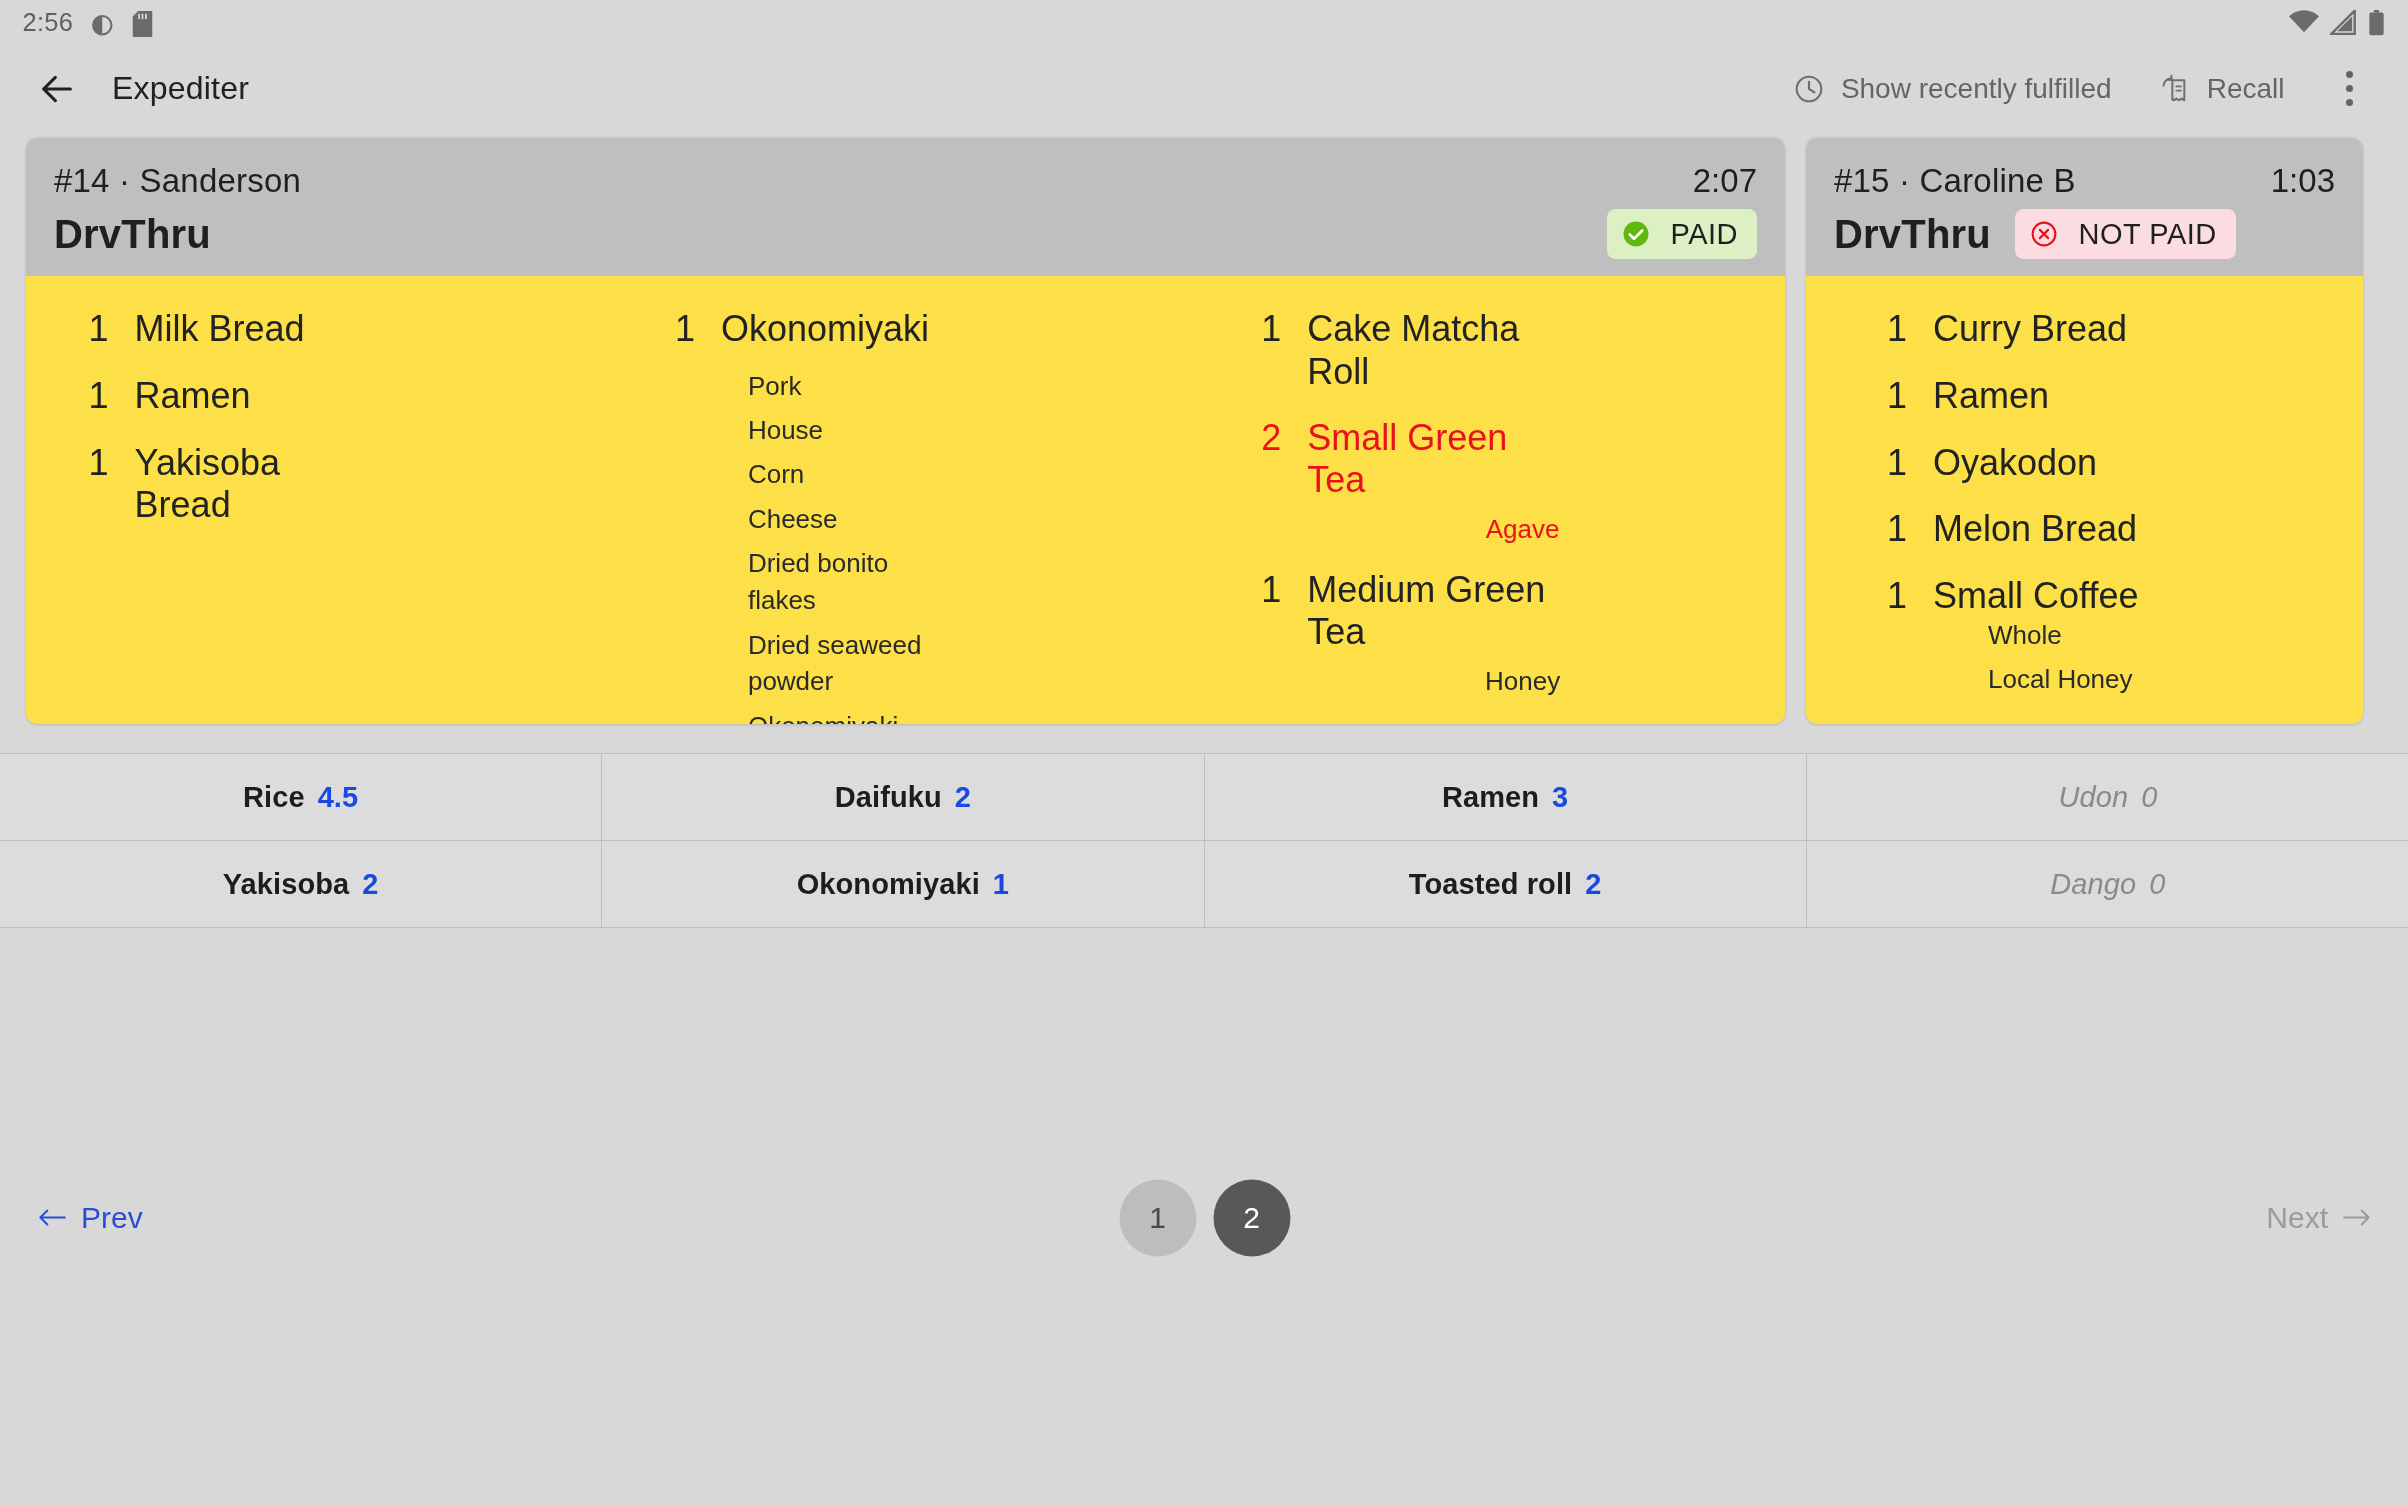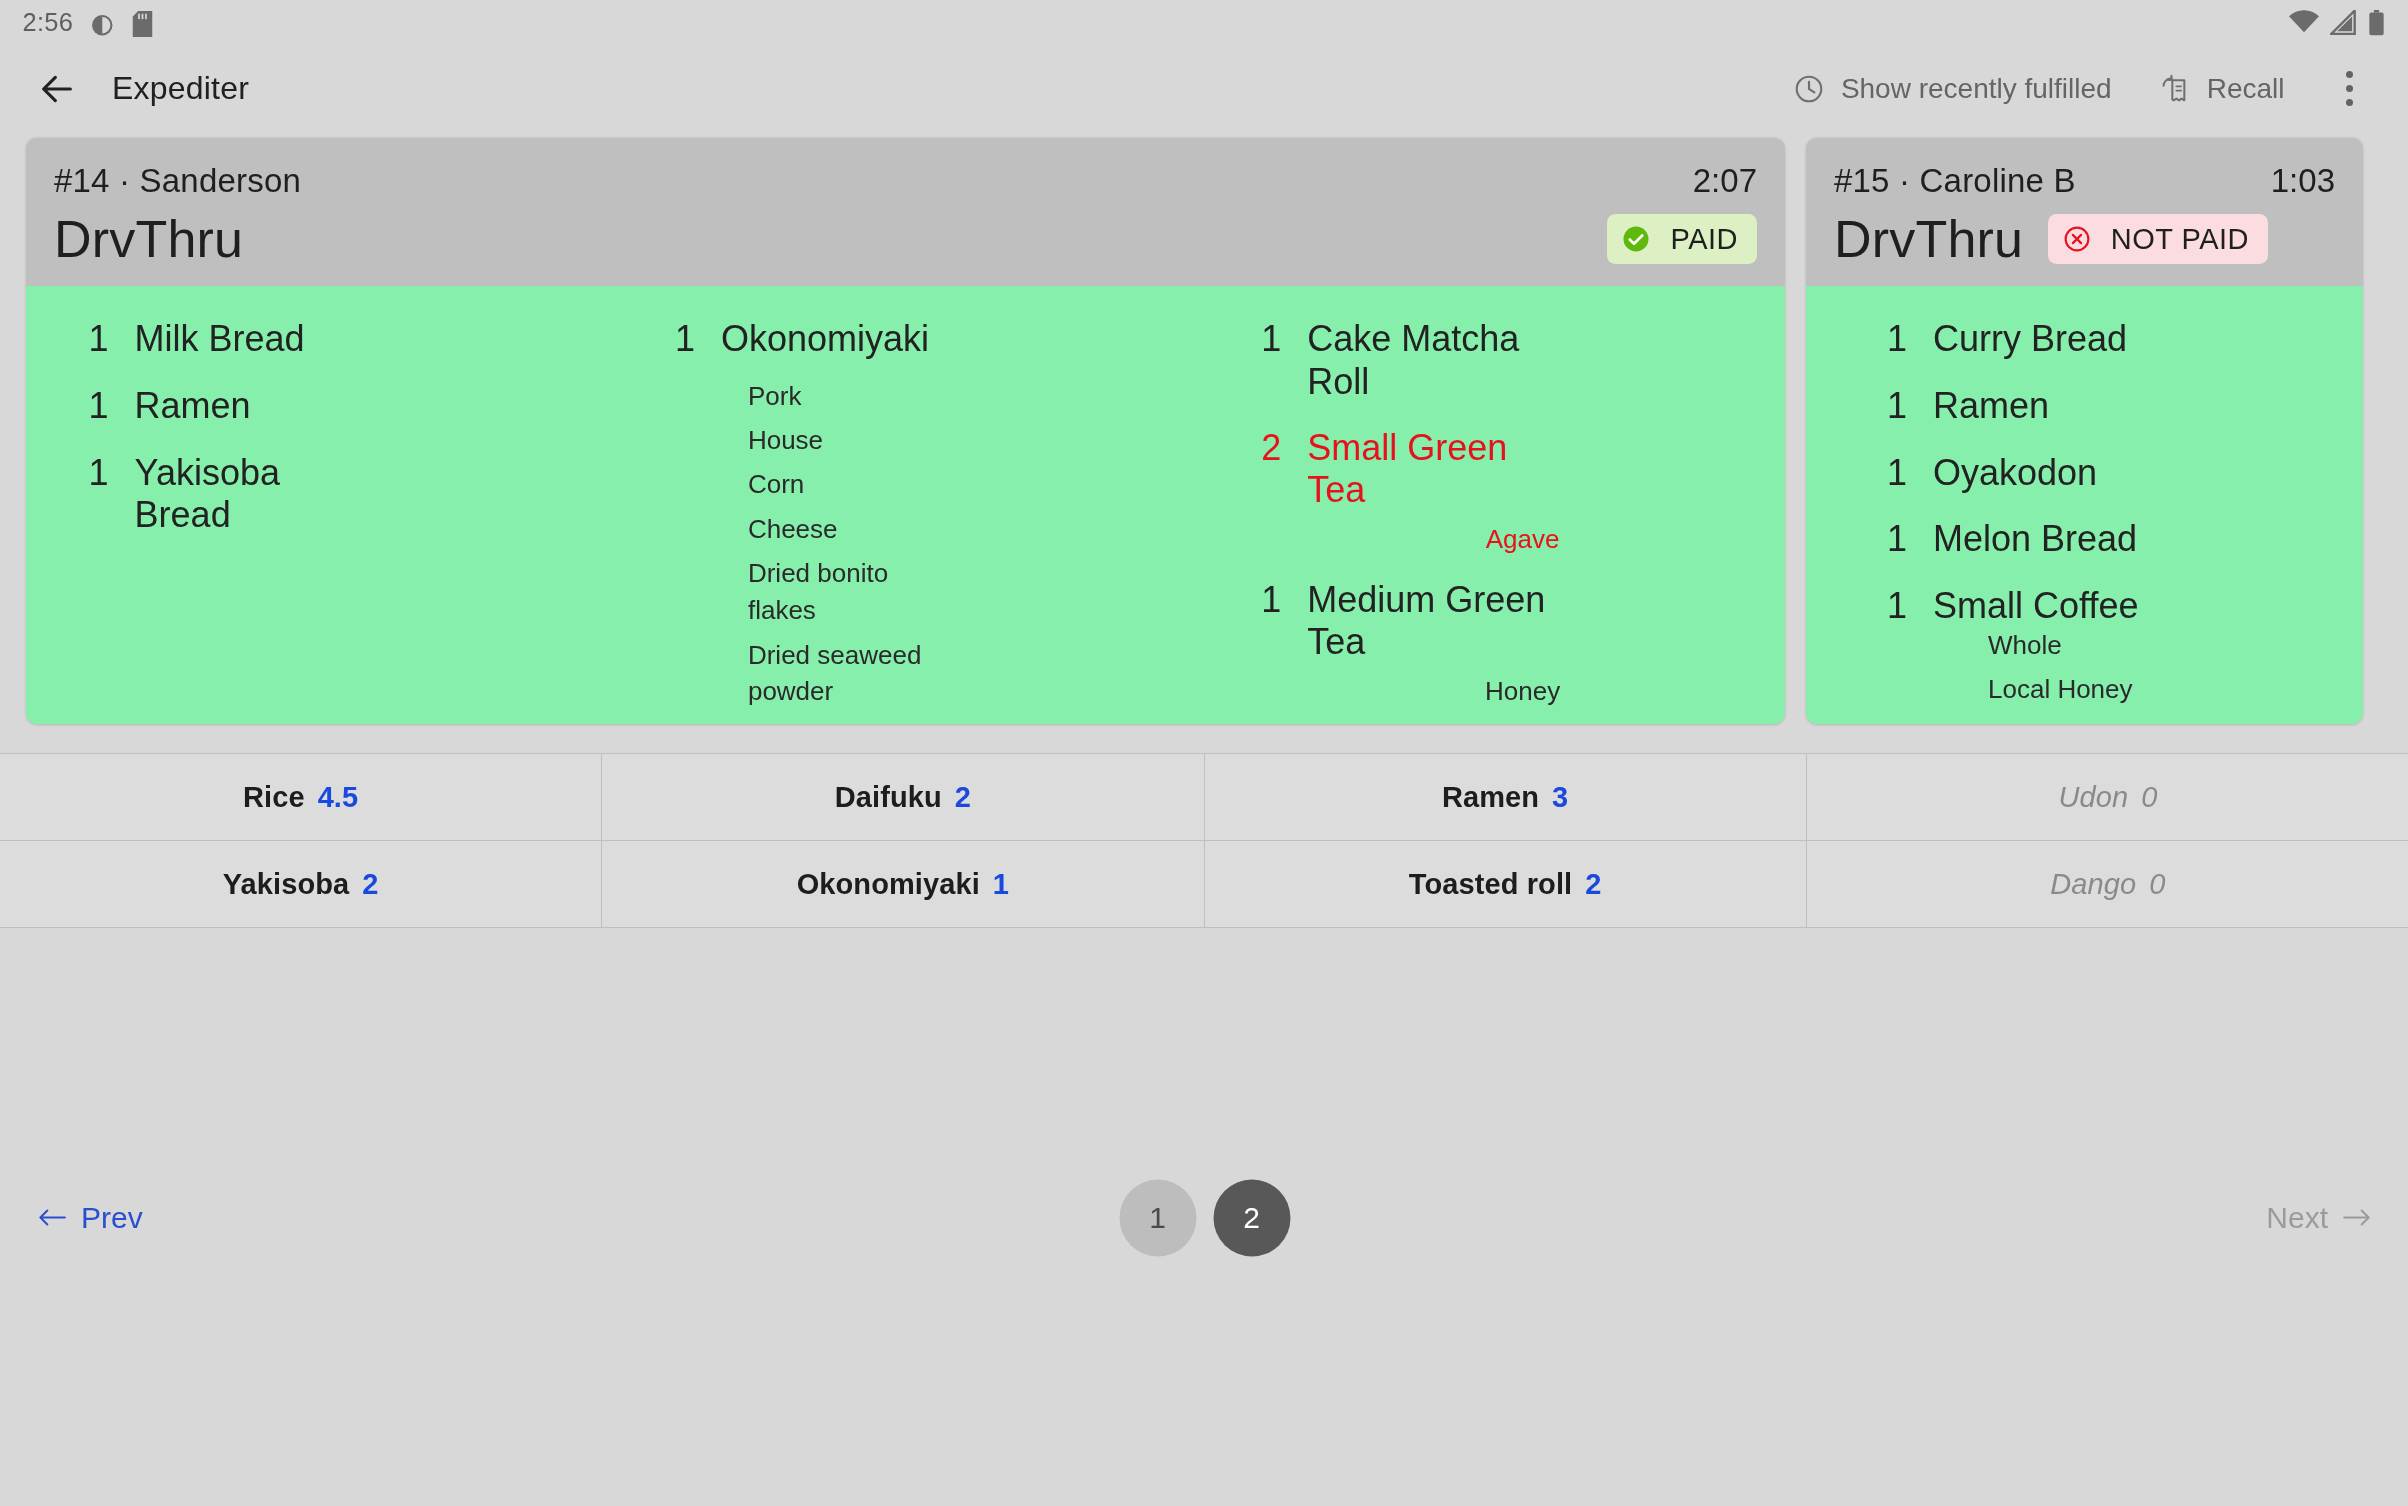--- a/index.html
+++ b/index.html
@@ -50,40 +50,40 @@
   }
   .dot { width: 7.5px; height: 7.5px; border-radius: 50%; background: #636363; }
 
   
   .cards {
     flex: 0 0 621px;
     display: flex; align-items: flex-start; gap: 21px;
     padding: 5.6px 26px 0 26px;
   }
   .card {
-    background: #86efac;
+    background: #fde047;
     border-radius: 11.3px;
     overflow: hidden;
     height: 586px;
     display: flex; flex-direction: column;
     box-shadow: 0 0.9px 2.8px rgba(0,0,0,.16);
   }
   .card.wide { flex: 0 0 1759px; }
   .card.narrow { flex: 0 0 557px; }
   .card-head {
     background: #bfbfbf;
     padding: 24.5px 28px 17px 28px;
     flex: 0 0 auto;
   }
   .head-row1 { display: flex; align-items: baseline; }
   .order-id { font-size: 33px; color: #1f1f1f; letter-spacing: 0.2px; }
   .head-spacer { flex: 1 1 auto; }
   .timer { font-size: 33px; color: #1f1f1f; }
   .head-row2 { display: flex; align-items: center; margin-top: 9.4px; }
-  .dest { font-size: 52px; font-weight: normal; color: #1f1f1f; letter-spacing: 0.2px; }
+  .dest { font-size: 40px; font-weight: bold; color: #1f1f1f; letter-spacing: 0.2px; }
   .badge {
     display: inline-flex; align-items: center; gap: 19px;
     border-radius: 8.5px; padding: 8.5px 19px 8.5px 14px;
     font-size: 29px; color: #1f1f1f; letter-spacing: 0.5px;
   }
   .badge.paid { background: #ddf0c4; }
   .badge.notpaid { background: #fbdce1; margin-left: 24.5px; }
 
   .card-body {
     flex: 1 1 auto; overflow: hidden;

